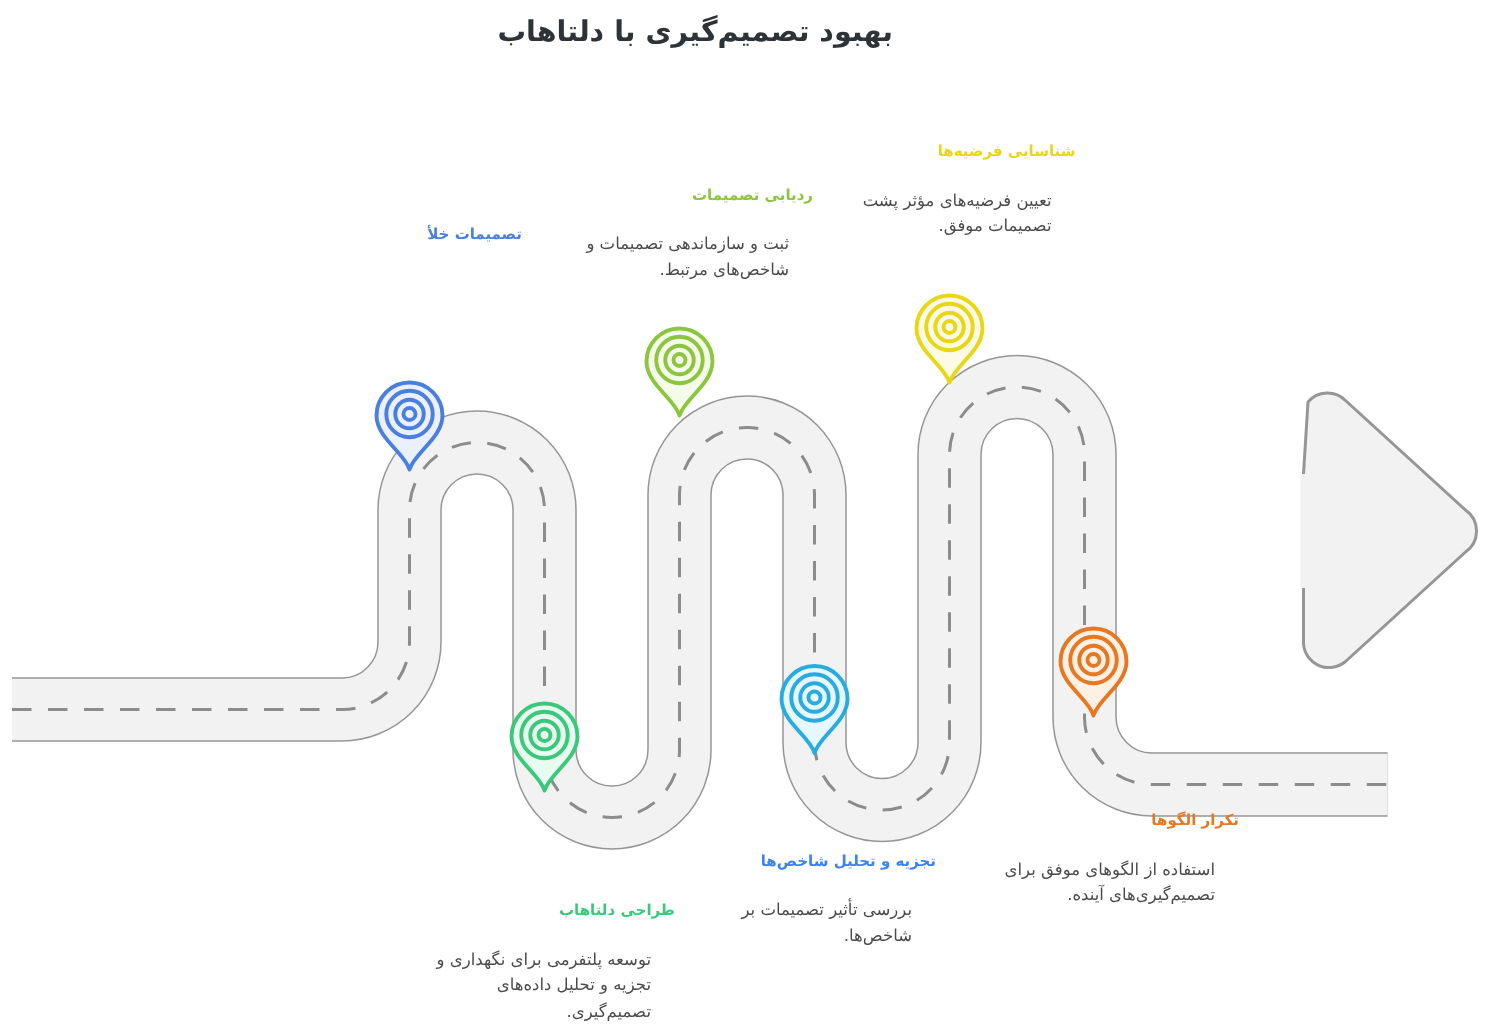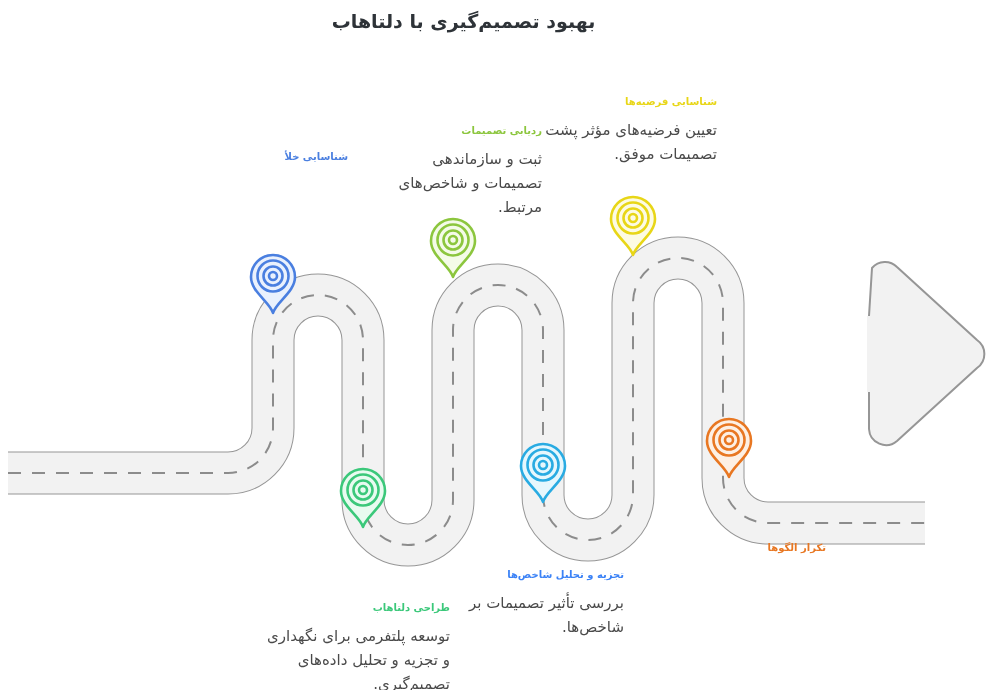--- a/index.html
+++ b/index.html
@@ -43,24 +43,24 @@
     text-align: right;
   }
   .step-heading {
     font-size: 10px;
     font-weight: bold;
     line-height: 1.35;
     margin: 0 0 9px 0;
     white-space: nowrap;
   }
   .step-body {
-    font-size: 15px;
+    font-size: 11px;
     line-height: 1.62;
     color: #4a4a4a;
-    margin: 0;
+    margin: 16px;
   }
 
   
   #step-block-0 { top: 150px; left: 168px;  width: 180px; }
   #step-block-1 { top: 124px; left: 372px;  width: 170px; }
   #step-block-2 { top: 95px;  left: 545px;  width: 172px; }
   #step-block-3 { top: 601px; left: 258px;  width: 192px; }
   #step-block-4 { top: 568px; left: 452px;  width: 172px; }
   #step-block-5 { top: 541px; left: 648px;  width: 178px; }
 
@@ -153,21 +153,21 @@
   <g class="pin" transform="translate(729,420)">
     <path d="M 0 57 C -3 46 -22 36 -22 21 A 22 22 0 1 1 22 21 C 22 36 3 46 0 57 Z" fill="#fdf0e4" stroke="#e87722" stroke-width="2.6" stroke-linejoin="round"></path>
     <circle cx="0" cy="20" r="15.5" fill="none" stroke="#e87722" stroke-width="2.6"></circle>
     <circle cx="0" cy="20" r="9.5" fill="none" stroke="#e87722" stroke-width="2.6"></circle>
     <circle cx="0" cy="20" r="4.0" fill="none" stroke="#e87722" stroke-width="2.6"></circle>
   </g>
 
 </svg>
 
 <div class="step-block" id="step-block-0">
-  <div class="step-heading" style="color:#4a7fe0">شناسایی خلأ</div>
+  <div class="step-heading" style="color:#4a7fe0">تصمیمات خلأ</div>
 </div>
 
 <div class="step-block" id="step-block-1">
   <div class="step-heading" style="color:#8cc63e">ردیابی تصمیمات</div>
   <div class="step-body">ثبت و سازماندهی تصمیمات و شاخص‌های مرتبط.</div>
 </div>
 
 <div class="step-block" id="step-block-2">
   <div class="step-heading" style="color:#e8d617">شناسایی فرضیه‌ها</div>
   <div class="step-body">تعیین فرضیه‌های مؤثر پشت تصمیمات موفق.</div>
@@ -178,13 +178,14 @@
   <div class="step-body">توسعه پلتفرمی برای نگهداری و تجزیه و تحلیل داده‌های تصمیم‌گیری.</div>
 </div>
 
 <div class="step-block" id="step-block-4">
   <div class="step-heading" style="color:#3b82f6">تجزیه و تحلیل شاخص‌ها</div>
   <div class="step-body">بررسی تأثیر تصمیمات بر شاخص‌ها.</div>
 </div>
 
 <div class="step-block" id="step-block-5">
   <div class="step-heading" style="color:#e87722">تکرار الگوها</div>
+  <div class="step-body">استفاده از الگوهای موفق برای تصمیم‌گیری‌های آینده.</div>
 </div>
 
 </body></html>

